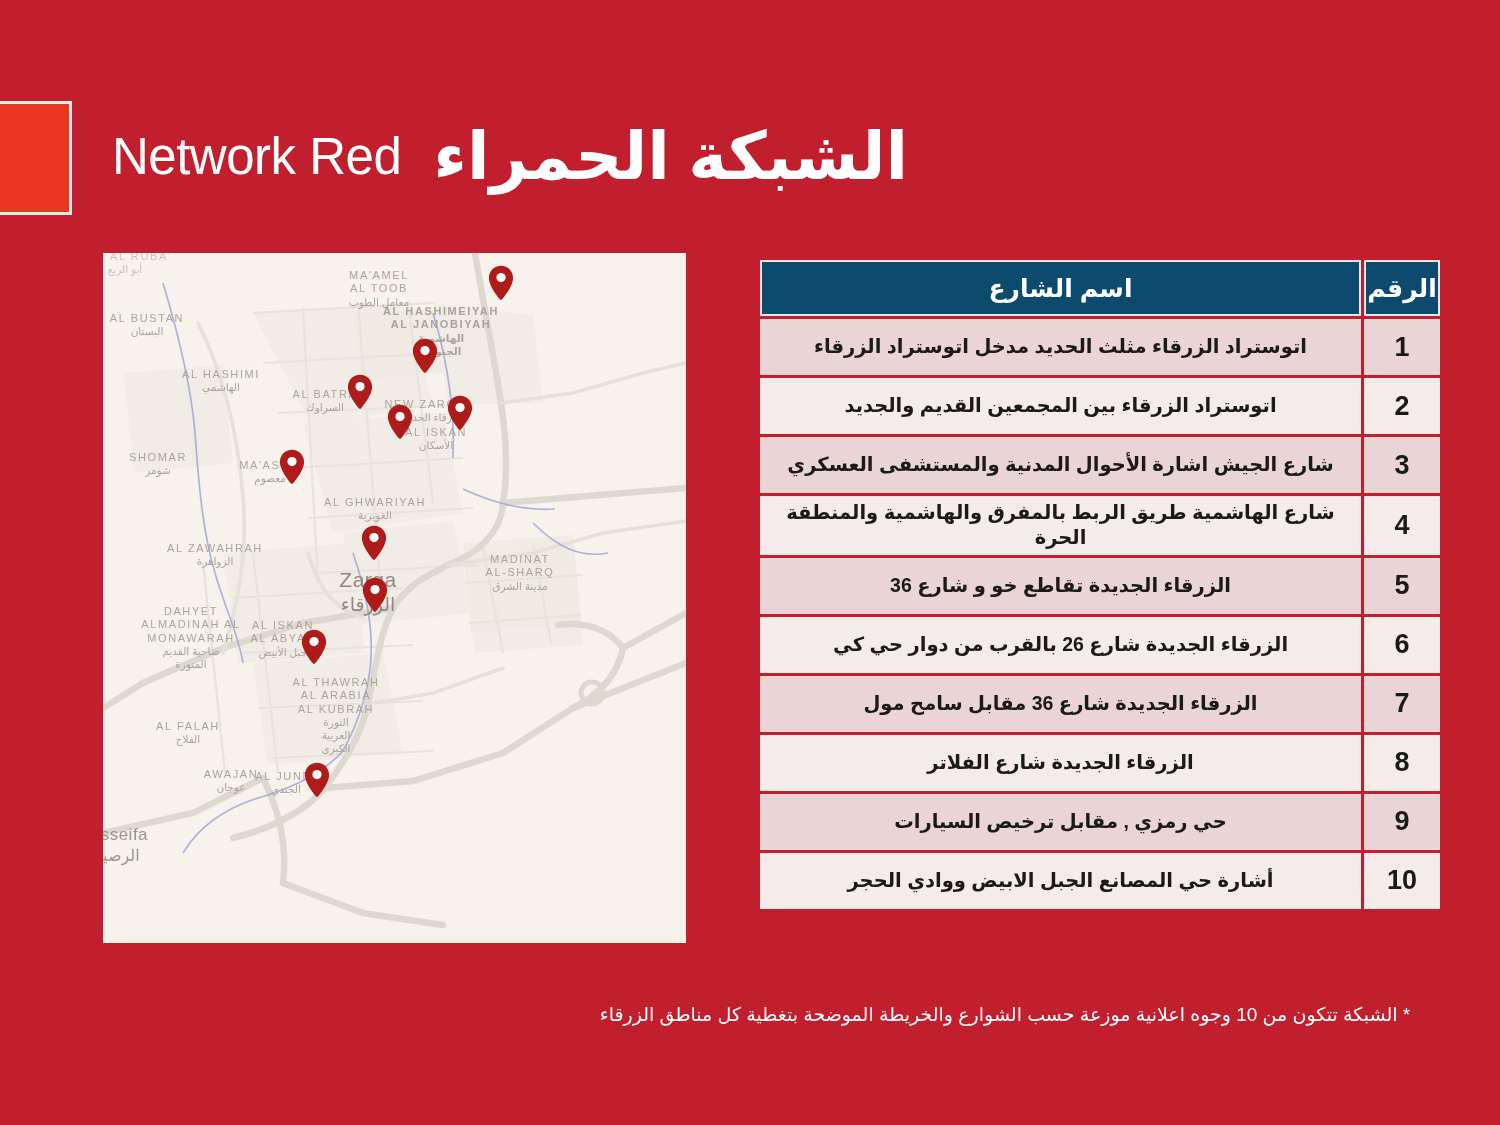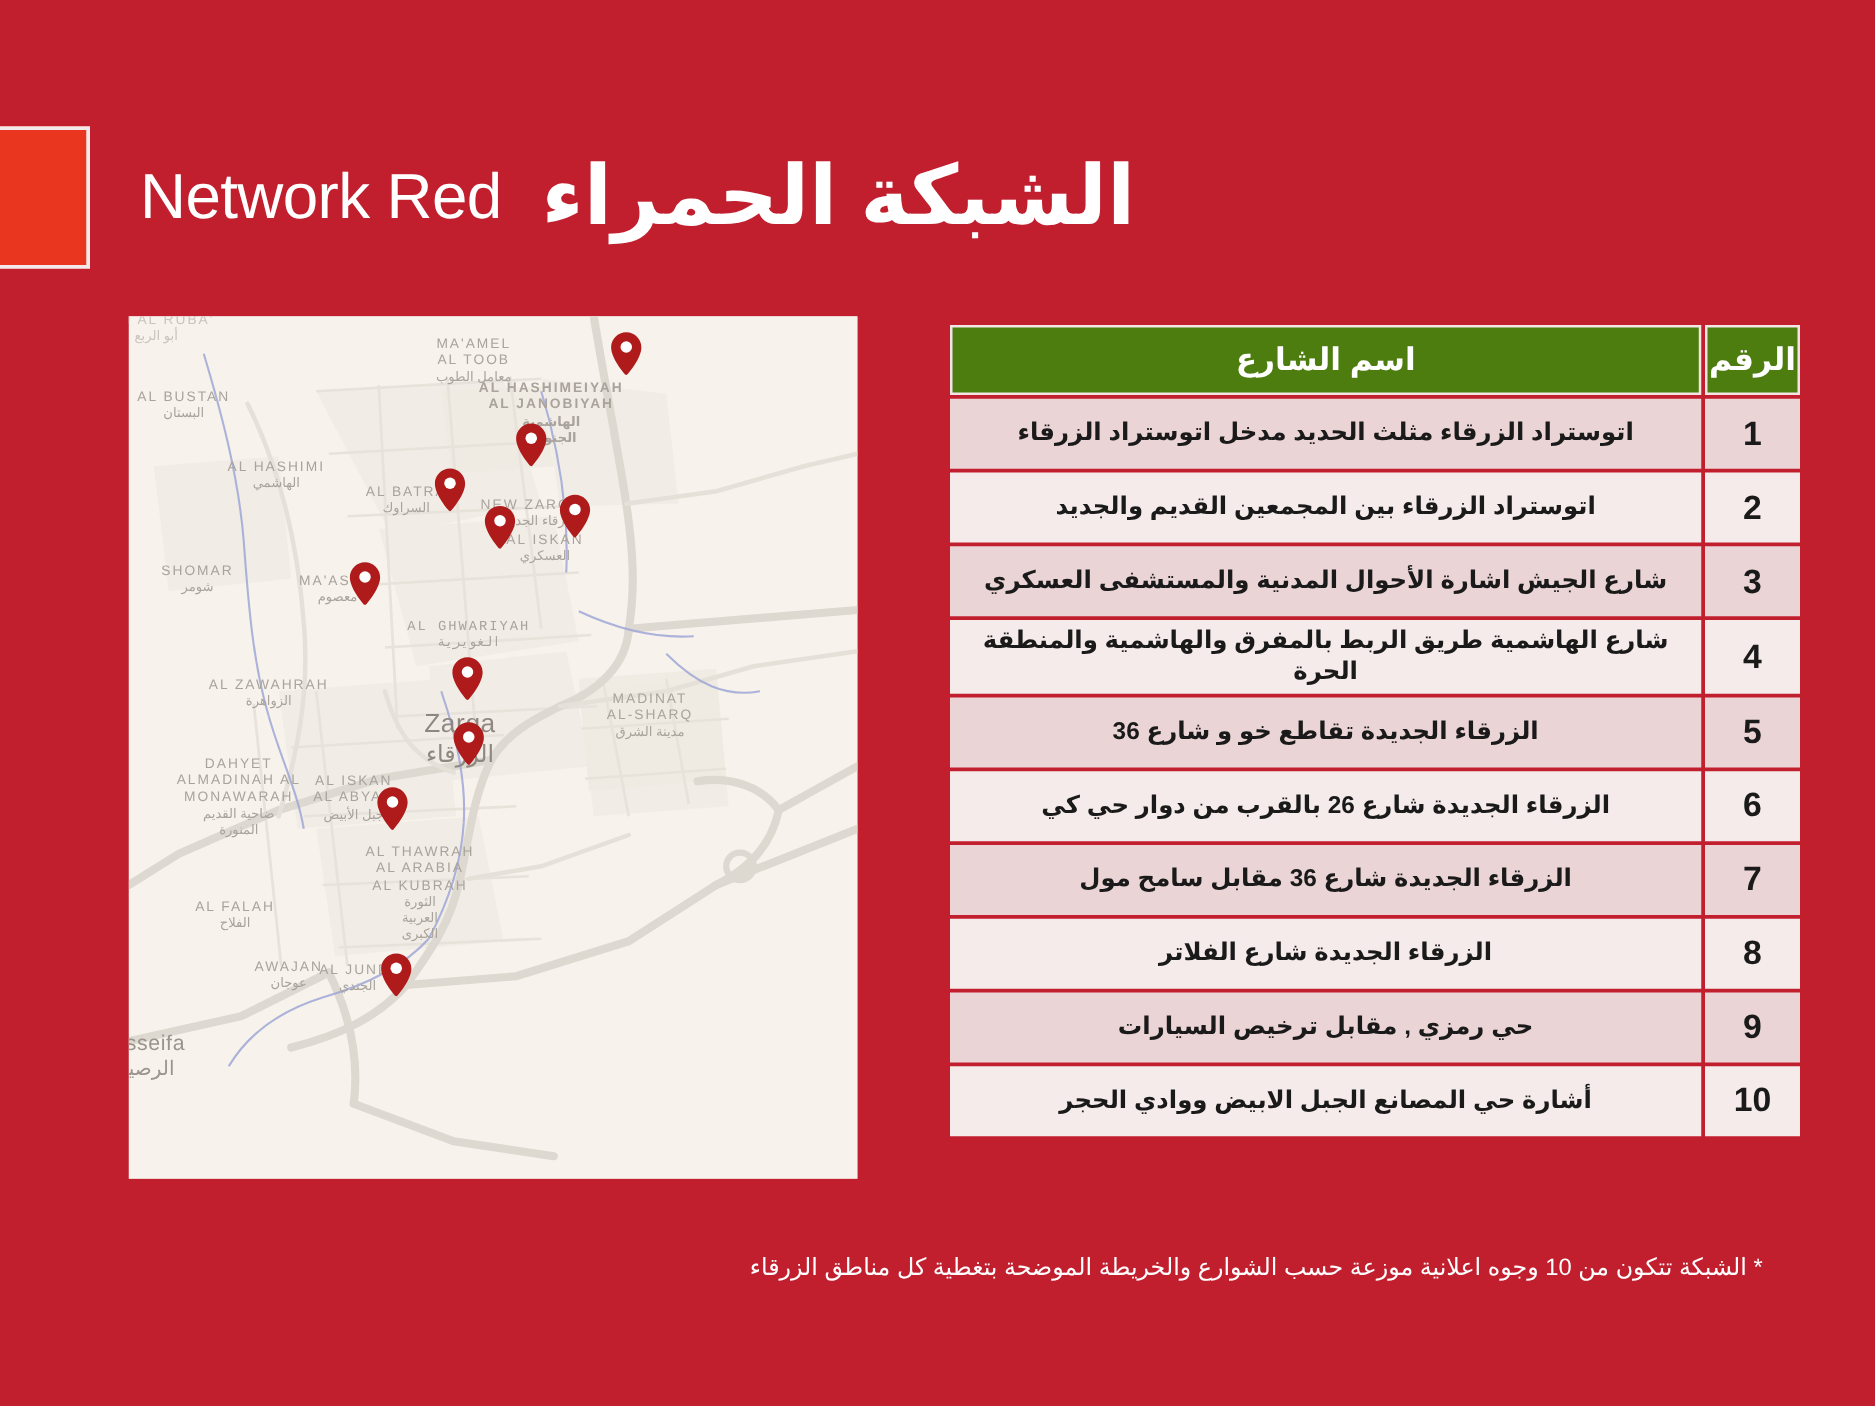--- a/index.html
+++ b/index.html
@@ -119,21 +119,21 @@
     top: 257px;
     width: 686px;
   }
   table.street-table {
     width: 100%;
     border-collapse: separate;
     border-spacing: 3px 3px;
     table-layout: fixed;
   }
   table.street-table th {
-    background: #4d7c0f;
+    background: #0c4a6e;
     color: #FFFFFF;
     font-size: 25px;
     font-weight: 700;
     height: 56px;
     direction: rtl;
     border: 2px solid #F3E4E5;
     box-sizing: border-box;
   }
   table.street-table th.th-name { text-align: center; }
   table.street-table th.th-num  { text-align: center; width: 76px; }
@@ -269,24 +269,24 @@
       <div class="map-label faint" style="left: 22px; top: 10px;"><span>ABU AL RUBA'</span><span class="ar">أبو الربع</span></div>
       <div class="map-label" style="left: 44px; top: 72px; text-align: center;"><span>AL BUSTAN</span><span class="ar">البستان</span></div>
       <div class="map-label" style="left: 276px; top: 36px;"><span>MA'AMEL
 AL TOOB</span><span class="ar">معامل الطوب</span></div>
       <div class="map-label" style="left: 338px; top: 78px; font-weight: bold;"><span>AL HASHIMEIYAH
 AL JANOBIYAH</span><span class="ar">الهاشمية
 الجنوبية</span></div>
       <div class="map-label" style="left: 118px; top: 128px;"><span>AL HASHIMI</span><span class="ar">الهاشمي</span></div>
       <div class="map-label" style="left: 222px; top: 148px;"><span>AL BATRA</span><span class="ar">السراوك</span></div>
       <div class="map-label" style="left: 322px; top: 158px;"><span>NEW ZARQA</span><span class="ar">رقاء الجديدة</span></div>
-      <div class="map-label" style="left: 333px; top: 186px;"><span>AL ISKAN</span><span class="ar">العسكري</span></div>
+      <div class="map-label" style="left: 333px; top: 186px;"><span>AL ISKAN</span><span class="ar">الأسكان</span></div>
       <div class="map-label" style="left: 55px; top: 211px;"><span>SHOMAR</span><span class="ar">شومر</span></div>
       <div class="map-label" style="left: 167px; top: 219px;"><span>MA'ASUM</span><span class="ar">معصوم</span></div>
-      <div class="map-label" style="left: 272px; top: 256px; font-family: Liberation Mono, monospace;"><span>AL GHWARIYAH</span><span class="ar">الغويرية</span></div>
+      <div class="map-label" style="left: 272px; top: 256px;"><span>AL GHWARIYAH</span><span class="ar">الغويرية</span></div>
       <div class="map-label" style="left: 112px; top: 302px;"><span>AL ZAWAHRAH</span><span class="ar">الزواهرة</span></div>
       <div class="map-label" style="left: 417px; top: 320px;"><span>MADINAT
 AL-SHARQ</span><span class="ar">مدينة الشرق</span></div>
       <div class="map-label big" style="left: 265px; top: 338px;"><span>Zarqa</span><span class="ar">الزرقاء</span></div>
       <div class="map-label" style="left: 88px; top: 385px;"><span>DAHYET
 ALMADINAH AL
 MONAWARAH</span><span class="ar">ضاحية القديم
 المنورة</span></div>
       <div class="map-label" style="left: 180px; top: 386px;"><span>AL ISKAN
 AL ABYAD</span><span class="ar">جبل الأبيض</span></div>

